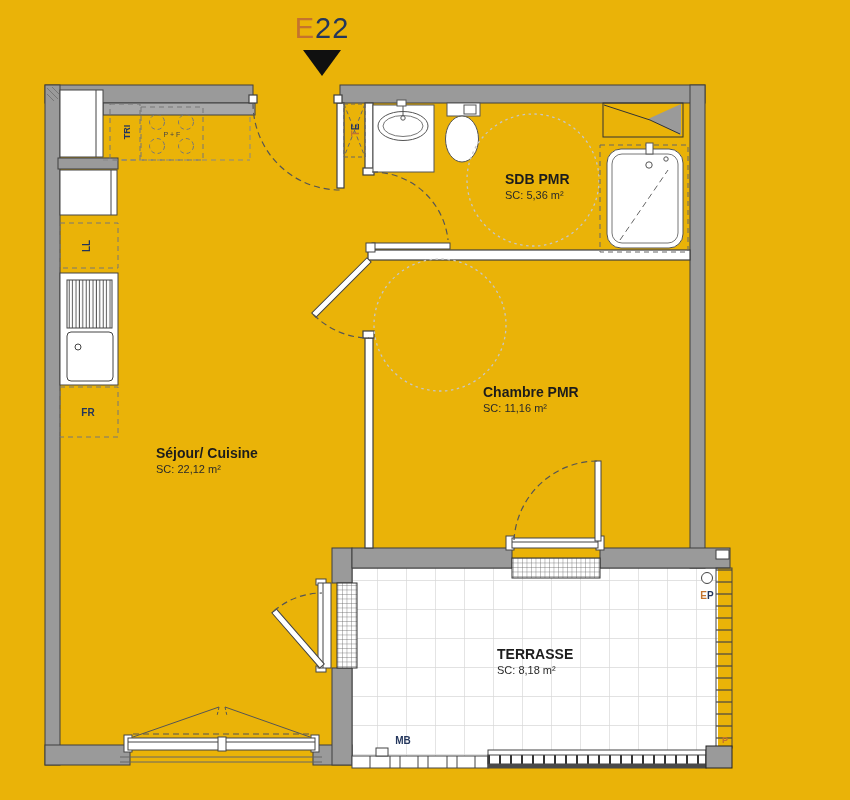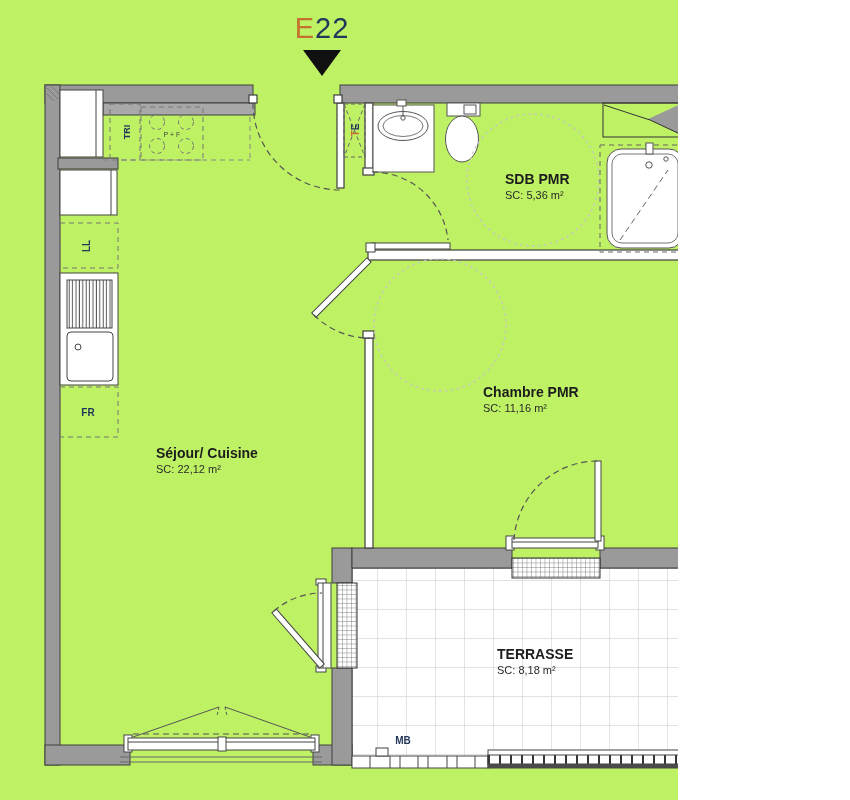--- a/index.html
+++ b/index.html
@@ -1,16 +1,16 @@
 <!DOCTYPE html>
 <html><head>
 <meta charset="utf-8">
 <style>
   html,body{margin:0;padding:0;background:#ffffff;}
-  .page{position:relative;width:678px;height:800px;background:#bef264;overflow:hidden;
+  .page{position:relative;width:850px;height:800px;background:#eab308;overflow:hidden;
         font-family:"Liberation Sans",sans-serif;}
   svg{position:absolute;left:0;top:0;}
   text{font-family:"Liberation Sans",sans-serif;}
   .room-name{font-size:14px;font-weight:700;fill:#1c1c1c;}
   .room-area{font-size:11px;fill:#2a2a2a;}
   .tech{font-size:10px;font-weight:700;}
   .tiny{font-size:7px;fill:#444;}
   .unit{font-size:29px;letter-spacing:1px;}
 </style>
 </head>

